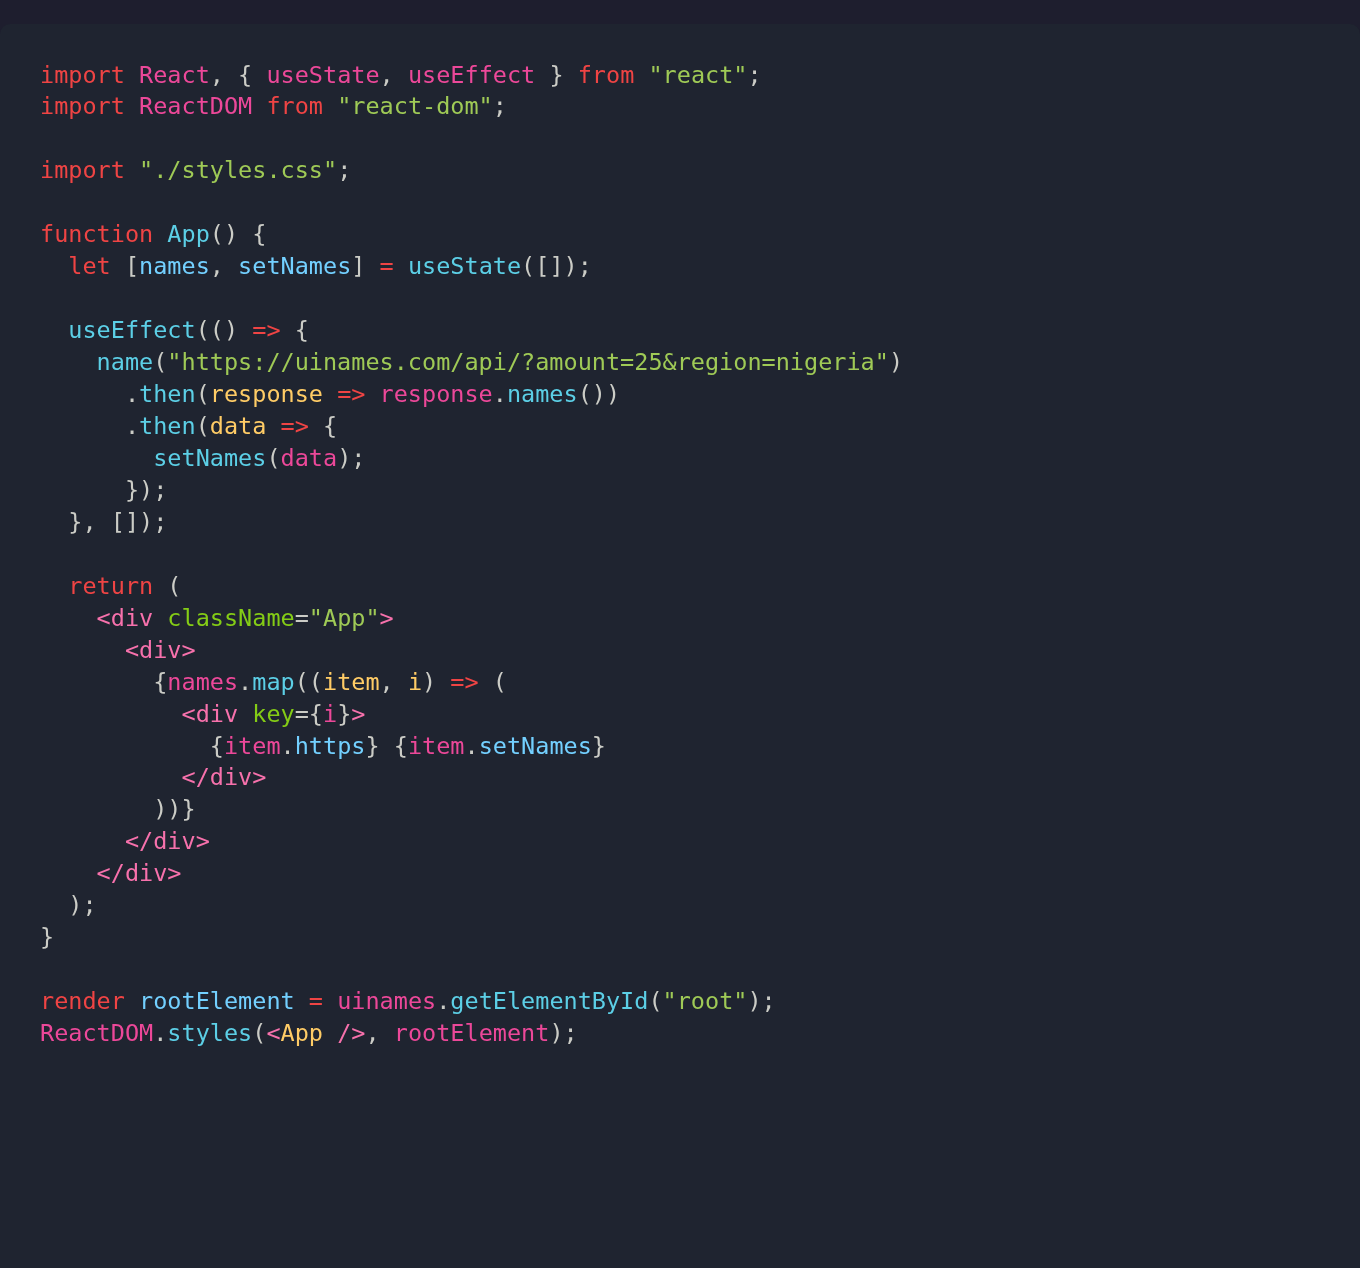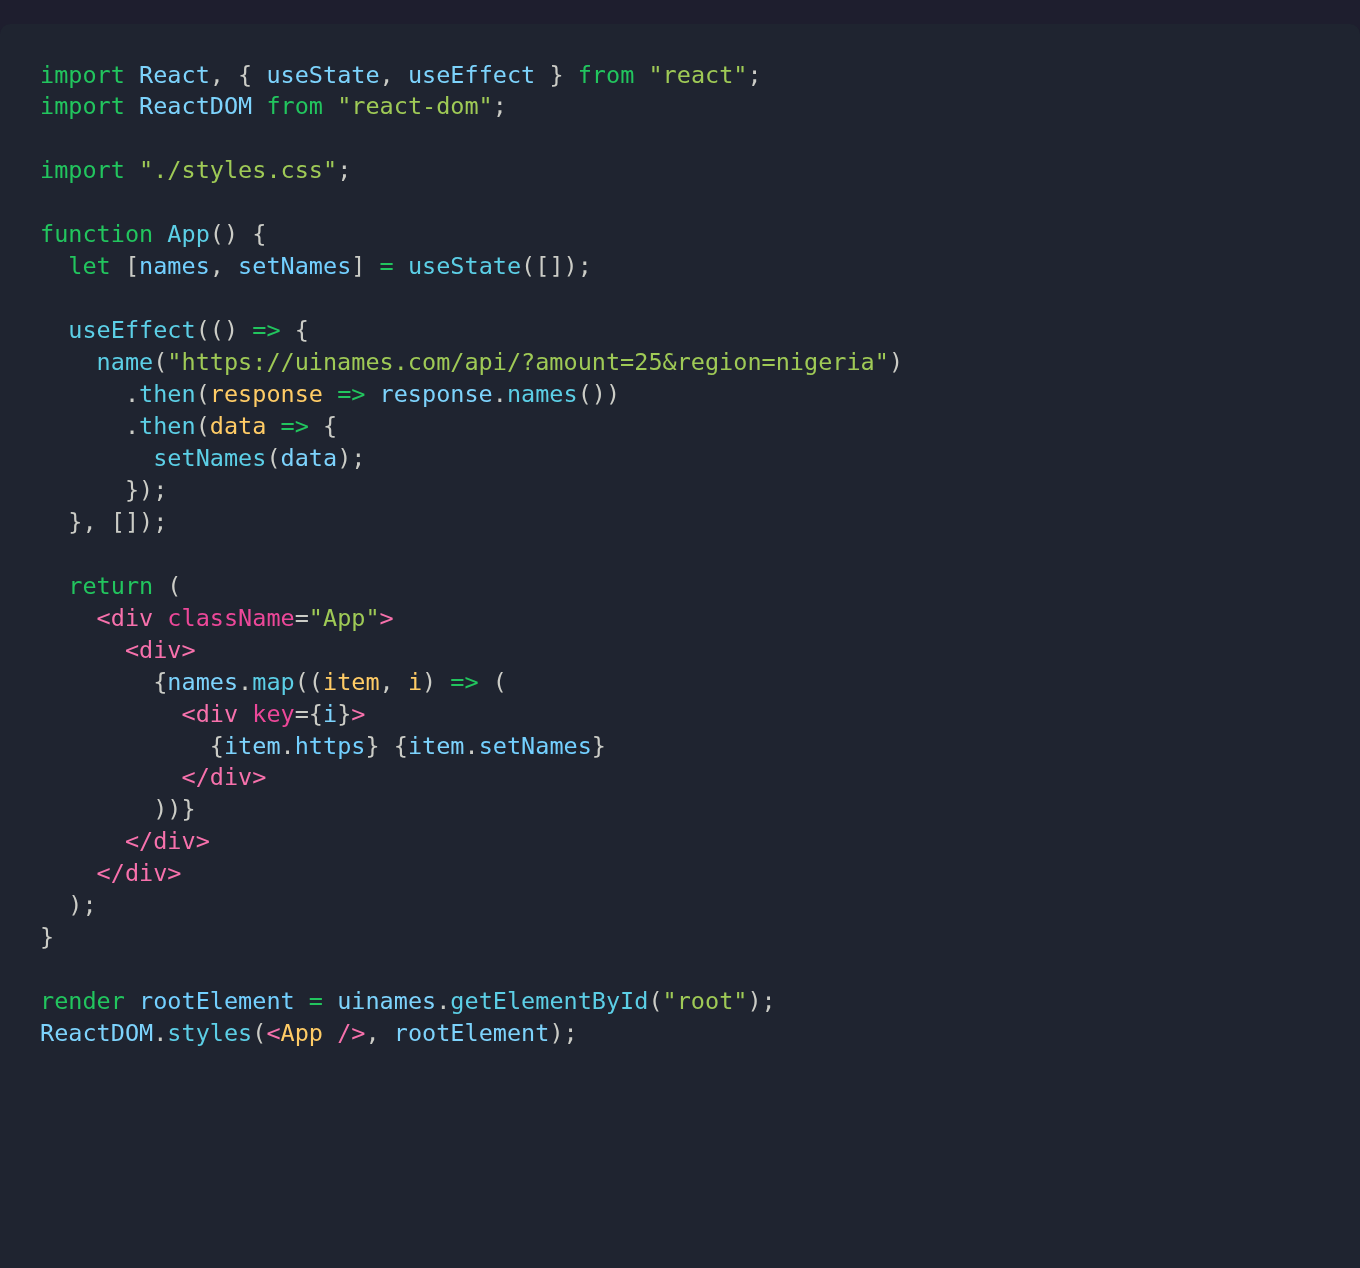--- a/index.html
+++ b/index.html
@@ -14,28 +14,28 @@
     box-sizing: border-box;
     background: #1f2430;
     border-radius: 10px;
     padding: 36px 40px;
     font-size: 23.5px;
     line-height: 1.36;
     white-space: pre;
     color: #cbccc6;
     overflow: hidden;
   }
-  .tok-keyword   { color: #22c55e; } 
-  .tok-ident     { color: #7dd3fc; }
+  .tok-keyword   { color: #ef4444; } 
+  .tok-ident     { color: #ec4899; }
   .tok-string    { color: #9fca56; } 
   .tok-func      { color: #5ccfe6; } 
   .tok-param     { color: #ffcc66; }
   .tok-punc      { color: #cbccc6; }
   .tok-tag       { color: #f771ac; }
-  .tok-attr      { color: #ec4899; }
+  .tok-attr      { color: #84cc16; }
   .tok-component { color: #ffcc66; }
   .tok-type      { color: #73d0ff; }
 </style>
 </head>
 <body>
 
 <pre class="code-block"><span><span class="tok-keyword">import</span> <span class="tok-ident">React</span><span class="tok-punc">,</span><span class="tok-punc"> { </span><span class="tok-ident">useState</span><span class="tok-punc">,</span><span class="tok-ident"> useEffect</span><span class="tok-punc"> } </span><span class="tok-keyword">from</span> <span class="tok-string">"react"</span><span class="tok-punc">;</span></span>
 <span><span class="tok-keyword">import</span> <span class="tok-ident">ReactDOM</span> <span class="tok-keyword">from</span> <span class="tok-string">"react-dom"</span><span class="tok-punc">;</span></span>
 
 <span><span class="tok-keyword">import</span> <span class="tok-string">"./styles.css"</span><span class="tok-punc">;</span></span>

